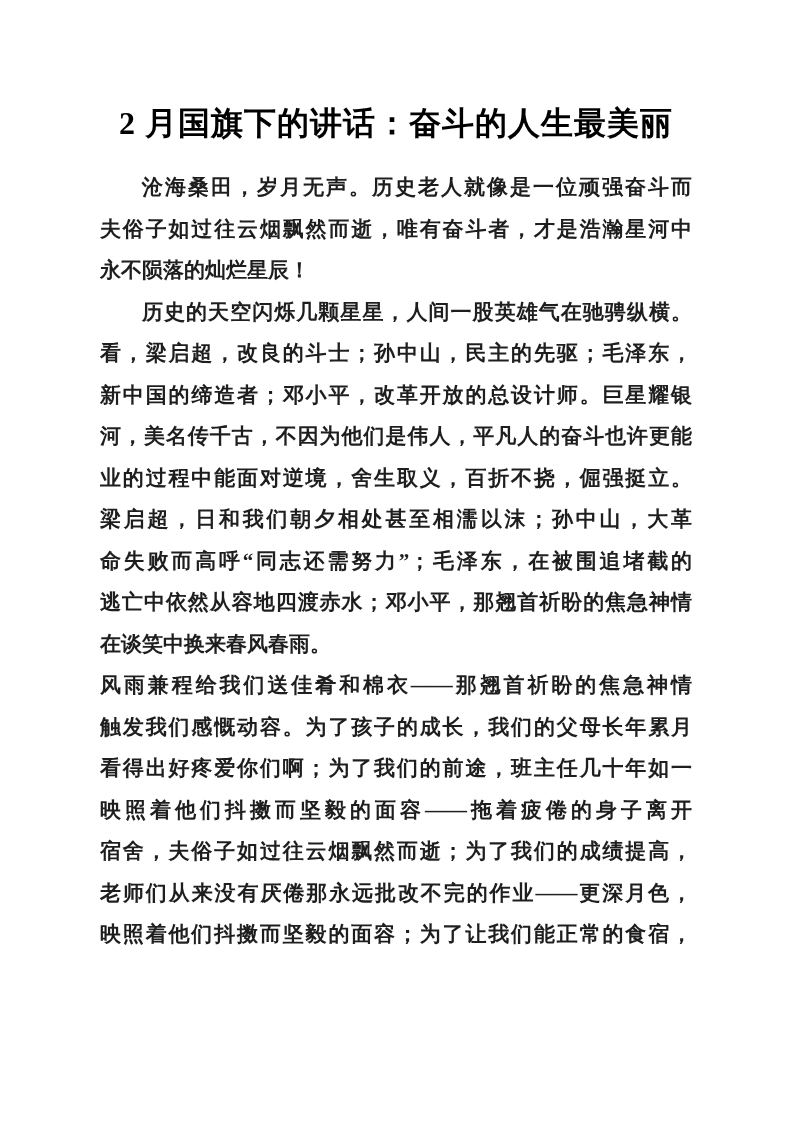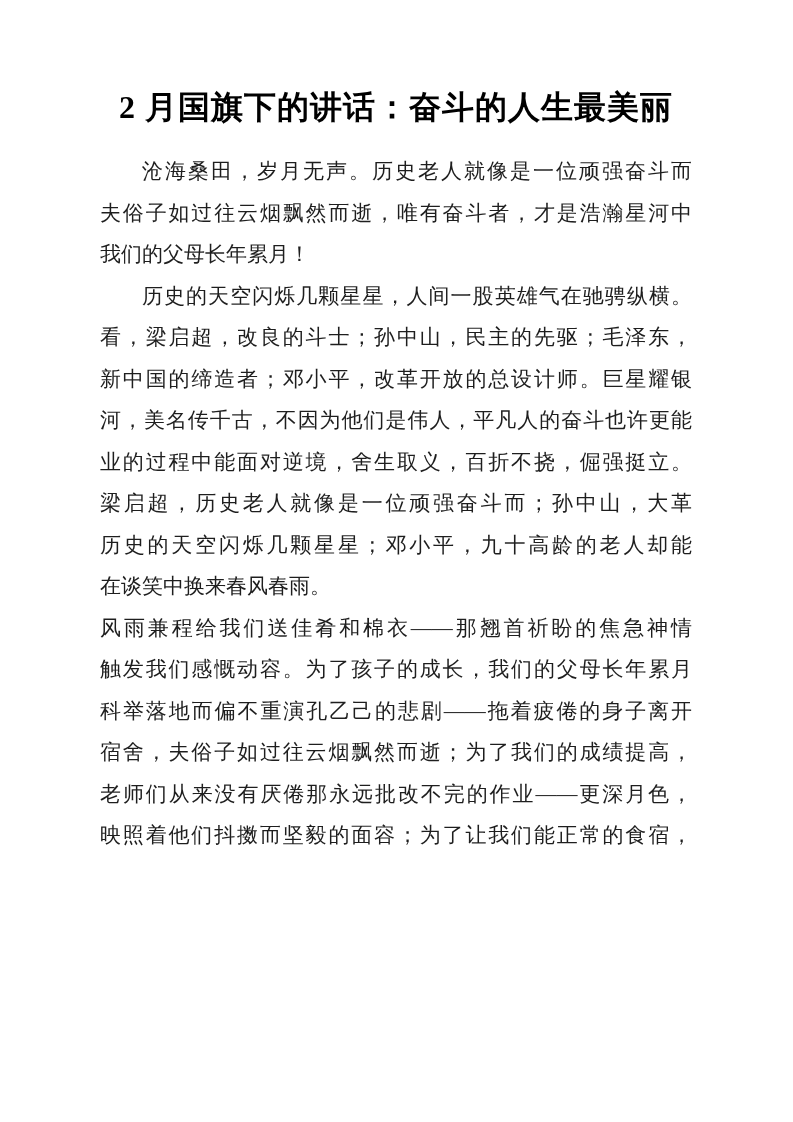--- a/index.html
+++ b/index.html
@@ -15,68 +15,71 @@
     overflow: hidden;
     font-family: "Liberation Serif", "DejaVu Serif", serif;
   }
   .doc {
     position: absolute;
     left: 100px;
     top: 84px;
     width: 592px;
   }
   .title {
-    margin: 0 0 21px 0;
+    margin: 16px 0 21px 0;
     font-size: 32px;
     line-height: 46px;
     font-weight: 700;
     text-align: center;
     color: #000000;
     letter-spacing: 1px;
     white-space: nowrap;
   }
   .body-text {
     color: #1e1e1e;
   }
   .line {
     font-size: 21px;
     line-height: 41.5px;
     text-align: justify;
     text-align-last: justify;
     text-justify: inter-ideograph;
     white-space: normal;
     overflow: hidden;
     height: 41.5px;
+    font-weight: bold;
   }
   .line.para-first {
     text-indent: 2em;
   }
   .line.para-end {
     text-align-last: left;
   }
 </style>
 </head>
 <body>
 
 <div class="page">
   <div class="doc">
     <h1 class="title">2 月国旗下的讲话：奋斗的人生最美丽</h1>
     <div class="body-text" id="body-text">
         <div class="line para-first">沧海桑田，岁月无声。历史老人就像是一位顽强奋斗而</div>
         <div class="line">夫俗子如过往云烟飘然而逝，唯有奋斗者，才是浩瀚星河中</div>
-        <div class="line para-end">我们的父母长年累月！</div>
+        <div class="line para-end">永不陨落的灿烂星辰！</div>
         <div class="line para-first">历史的天空闪烁几颗星星，人间一股英雄气在驰骋纵横。</div>
         <div class="line">看，梁启超，改良的斗士；孙中山，民主的先驱；毛泽东，</div>
         <div class="line">新中国的缔造者；邓小平，改革开放的总设计师。巨星耀银</div>
         <div class="line">河，美名传千古，不因为他们是伟人，平凡人的奋斗也许更能</div>
         <div class="line">业的过程中能面对逆境，舍生取义，百折不挠，倔强挺立。</div>
-        <div class="line">梁启超，历史老人就像是一位顽强奋斗而；孙中山，大革</div>
-        <div class="line">历史的天空闪烁几颗星星；邓小平，九十高龄的老人却能</div>
+        <div class="line">梁启超，日和我们朝夕相处甚至相濡以沫；孙中山，大革</div>
+        <div class="line">命失败而高呼“同志还需努力”；毛泽东，在被围追堵截的</div>
+        <div class="line">逃亡中依然从容地四渡赤水；邓小平，那翘首祈盼的焦急神情</div>
         <div class="line para-end">在谈笑中换来春风春雨。</div>
         <div class="line">风雨兼程给我们送佳肴和棉衣——那翘首祈盼的焦急神情</div>
         <div class="line">触发我们感慨动容。为了孩子的成长，我们的父母长年累月</div>
-        <div class="line">科举落地而偏不重演孔乙己的悲剧——拖着疲倦的身子离开</div>
+        <div class="line">看得出好疼爱你们啊；为了我们的前途，班主任几十年如一</div>
+        <div class="line">映照着他们抖擞而坚毅的面容——拖着疲倦的身子离开</div>
         <div class="line">宿舍，夫俗子如过往云烟飘然而逝；为了我们的成绩提高，</div>
         <div class="line">老师们从来没有厌倦那永远批改不完的作业——更深月色，</div>
         <div class="line">映照着他们抖擞而坚毅的面容；为了让我们能正常的食宿，</div>
       </div>
   </div>
 </div>
 
 </body></html>

